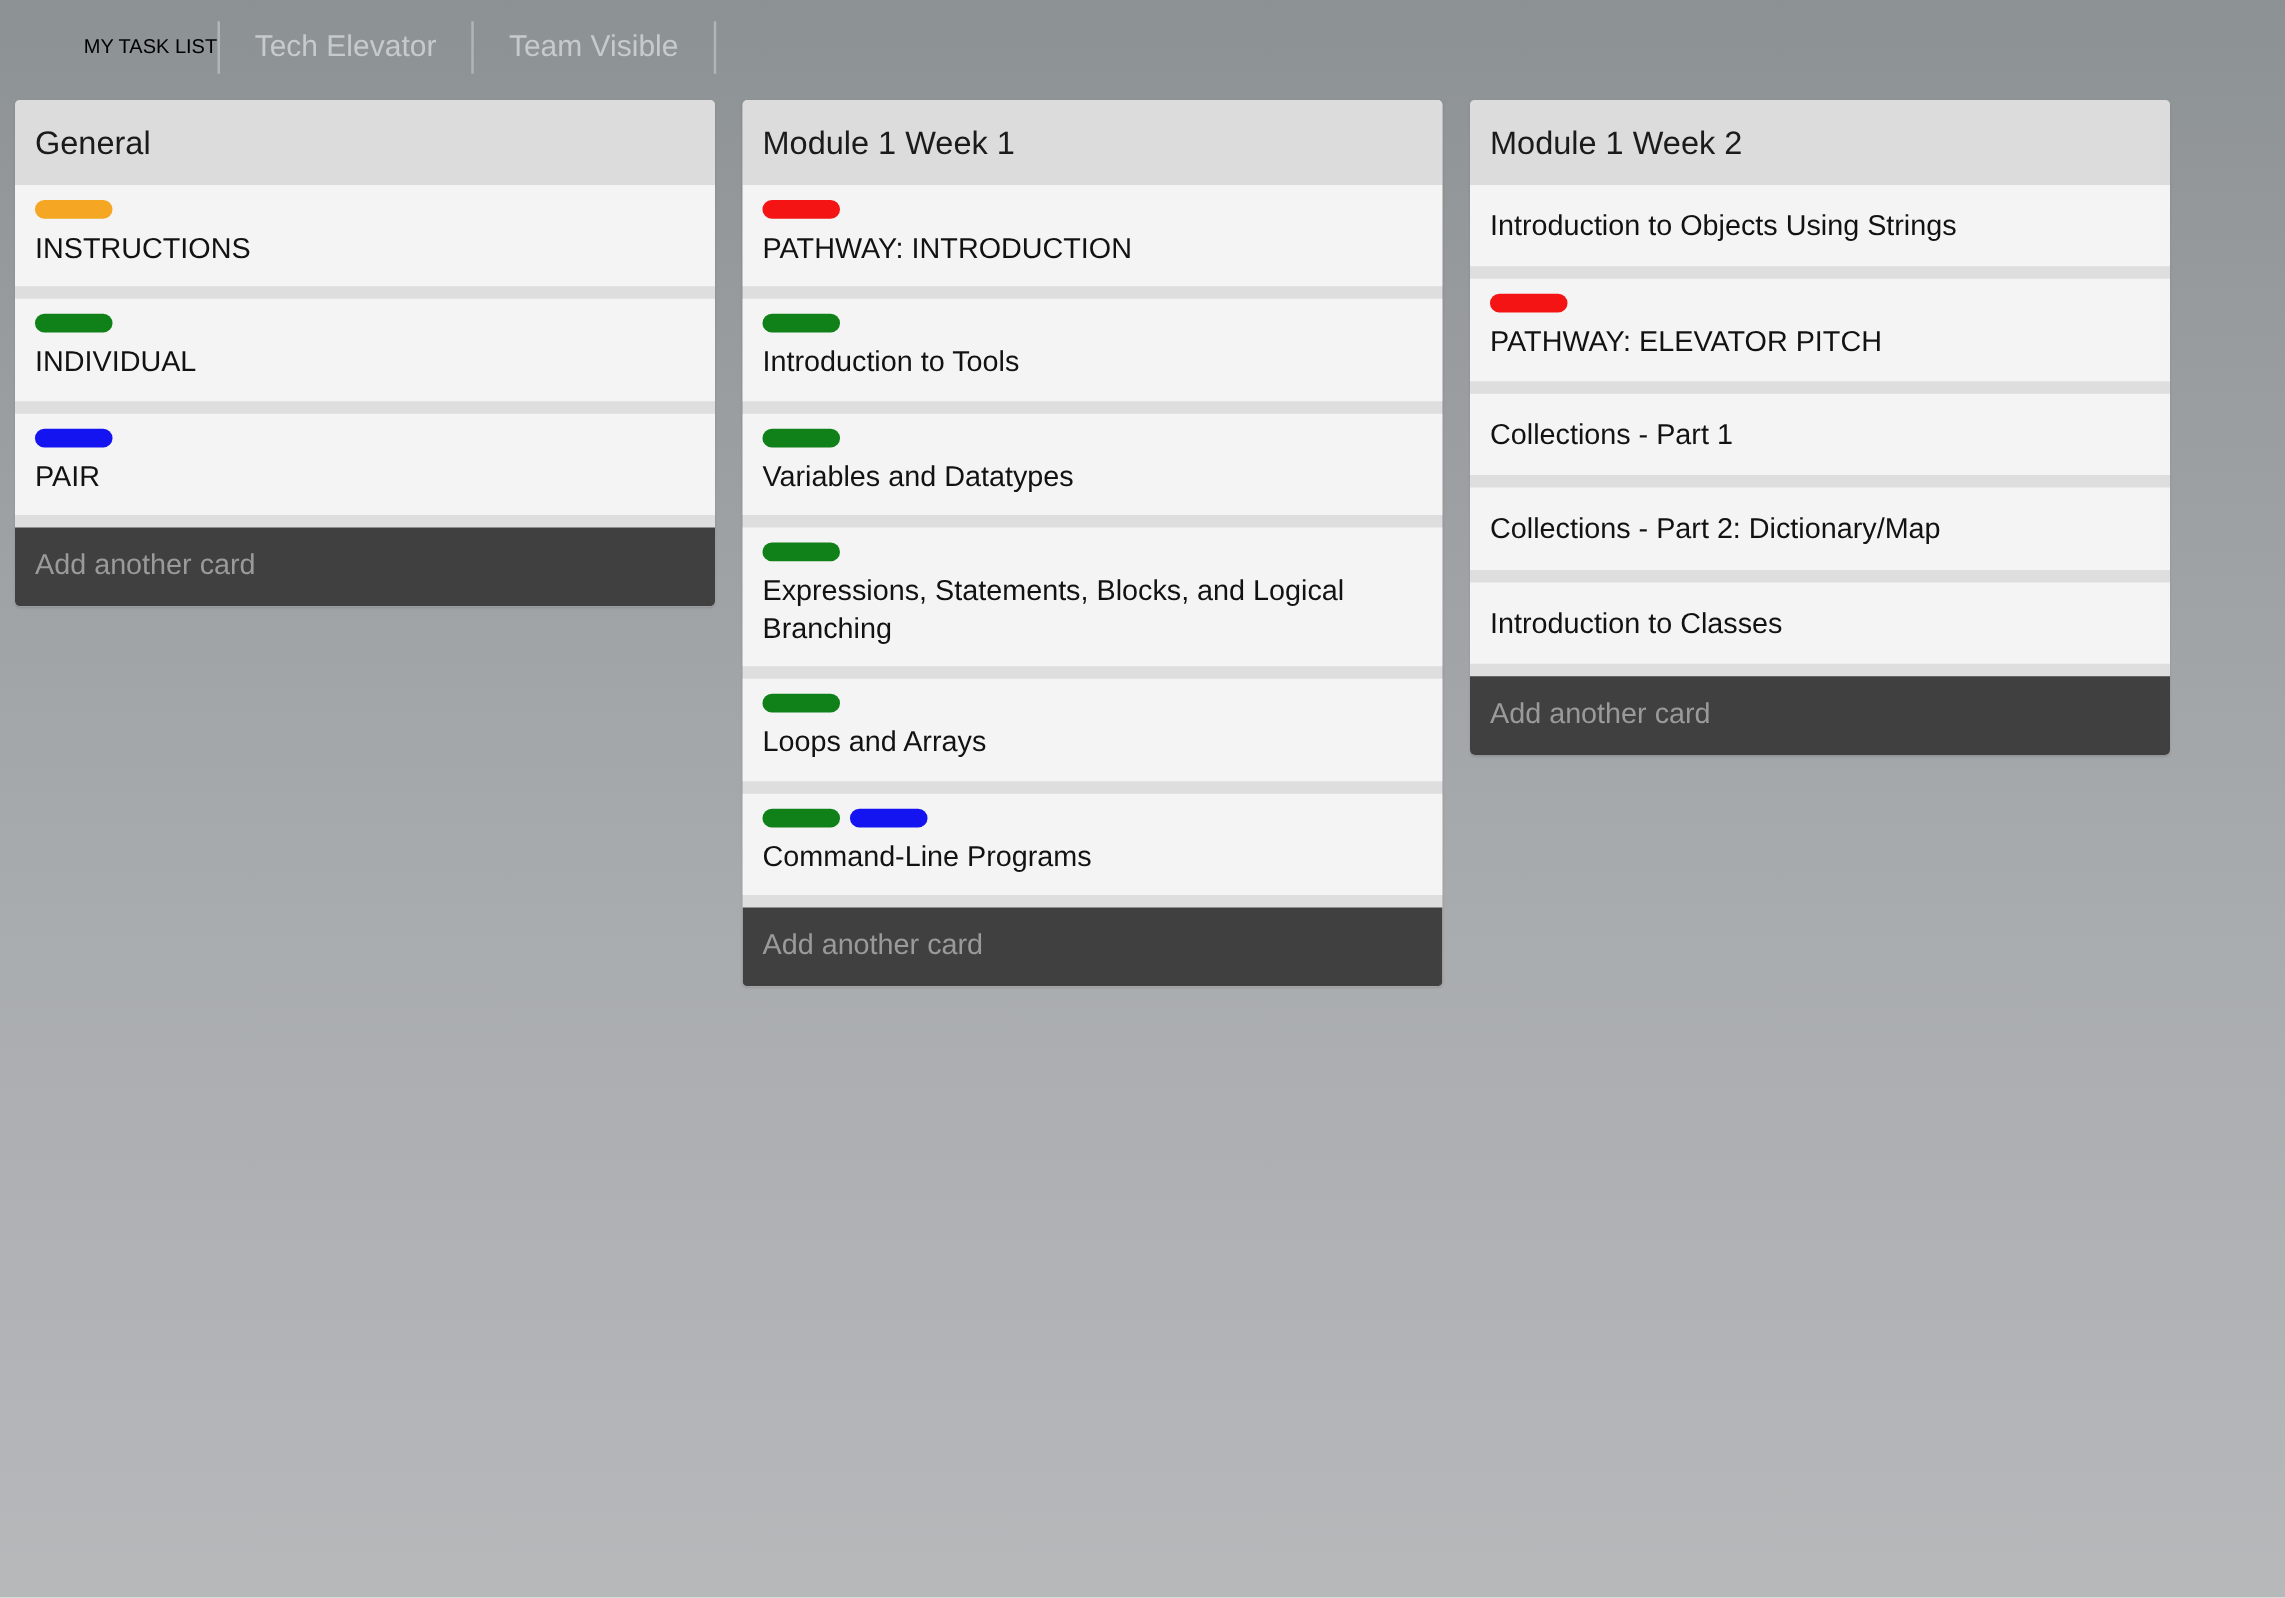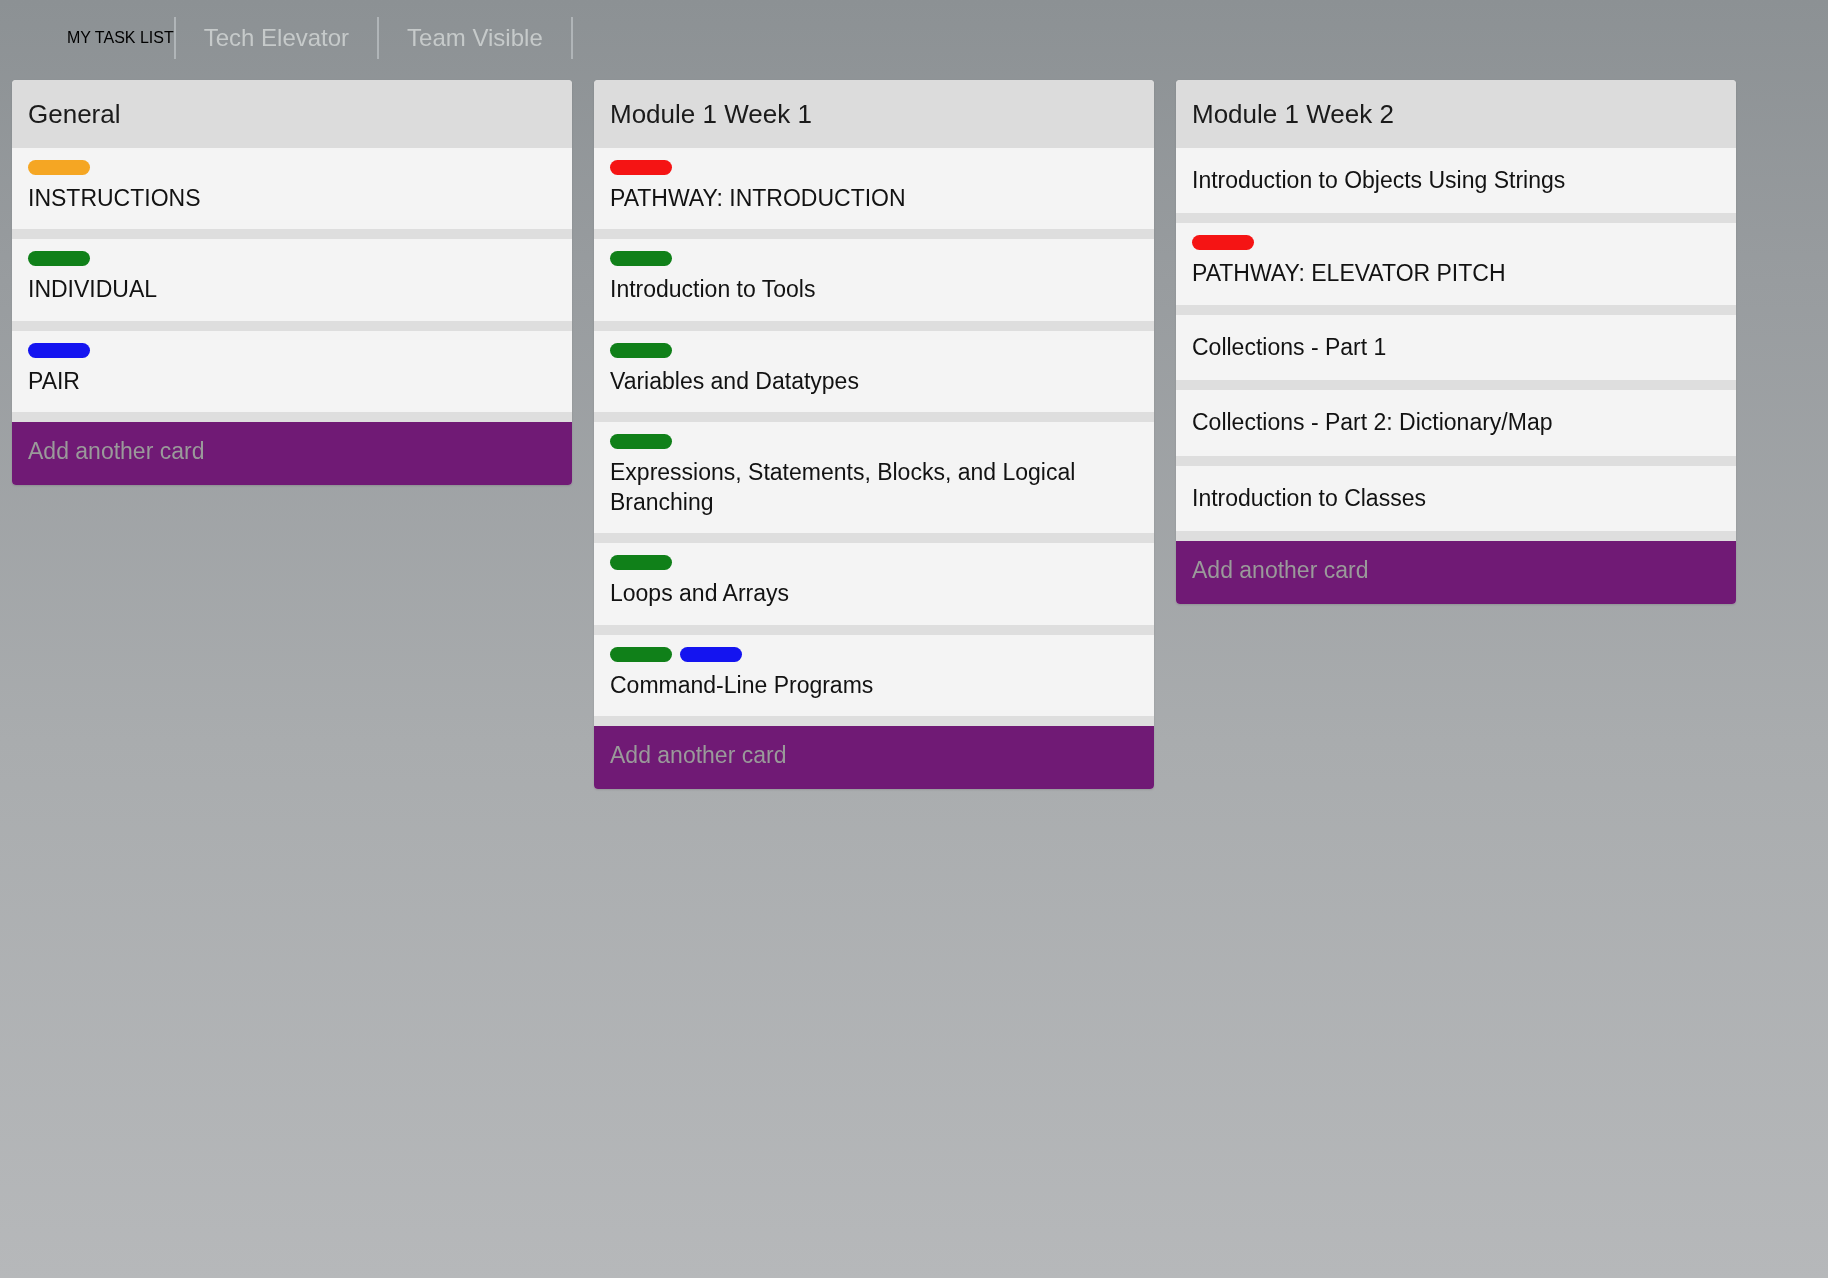--- a/index.html
+++ b/index.html
@@ -94,21 +94,21 @@
   .card-title {
     font-size: 23px;
     line-height: 1.28;
     color: #121212;
     font-weight: 400;
   }
 
   .card.no-labels { padding-top: 18px; padding-bottom: 18px; }
 
   .add-card {
-    background: #701a75;
+    background: #404040;
     padding: 16px 16px 20px 16px;
     font-size: 23px;
     color: #9a9a9a;
   }
 </style>
 </head>
 <body>
 
 <div id="topbar">
   <div>MY TASK LIST</div>

